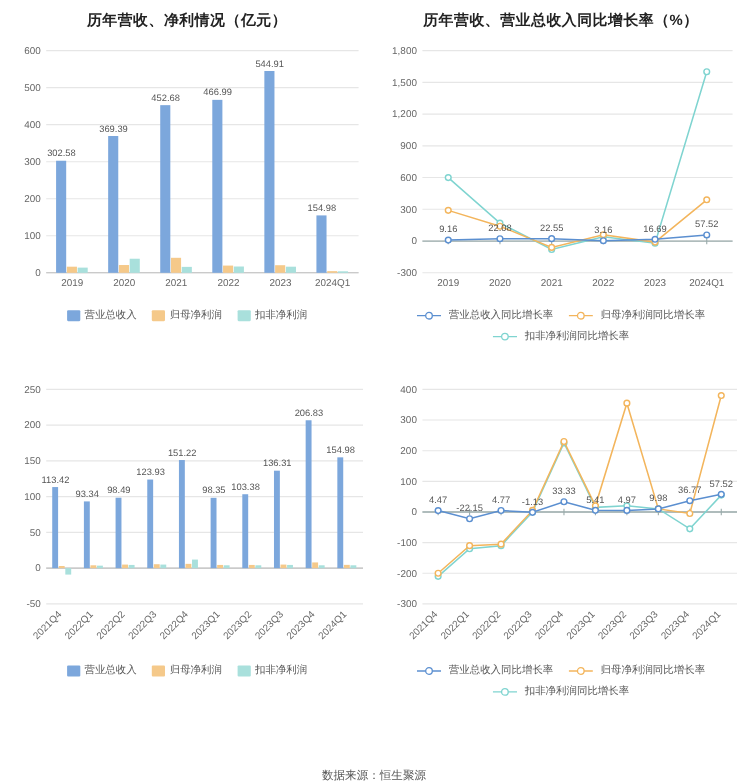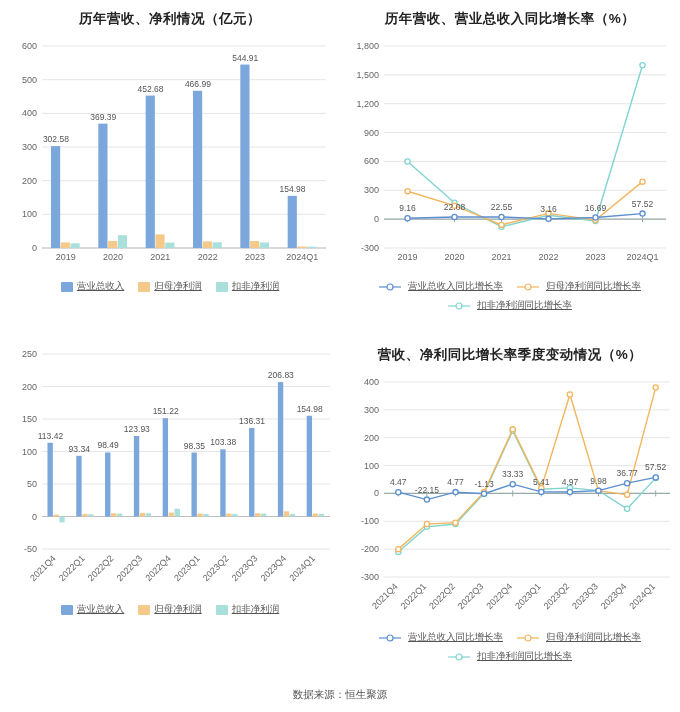--- a/index.html
+++ b/index.html
@@ -17,28 +17,28 @@
   }
   .panel{position:relative;box-sizing:border-box;padding:0;}
   .ptitle{
     text-align:center;font-size:13.5px;font-weight:bold;color:#222;
     padding-top:10px;letter-spacing:0.5px;
   }
   .plot{position:relative;margin:0 auto;}
   svg{display:block;}
   .legend{
     display:flex;flex-wrap:wrap;justify-content:center;align-items:flex-start;
-    gap:6px 14px;font-size:9.5px;color:#555;margin-top:2px;padding:0 14px;text-decoration:underline;
+    gap:6px 14px;font-size:9.5px;color:#555;margin-top:2px;padding:0 14px;
   }
   .legend .item{display:flex;align-items:center;gap:4px;white-space:nowrap;}
   .sw{width:12px;height:10px;display:inline-block;border-radius:1px;}
   .lineleg{display:flex;align-items:center;}
   .lineleg svg{margin-right:3px;}
   .source{
-    position:absolute;left:0;right:0;bottom:10px;text-align:center;
+    position:absolute;left:0;right:0;bottom:0;text-align:center;
     font-size:10.5px;color:#555;
   }
   .tick-text{font-size:9px;fill:#666;font-family:"Liberation Sans",sans-serif;}
   .dlabel{font-size:8.5px;fill:#555;font-family:"Liberation Sans",sans-serif;}
 </style>
 </head>
 <body>
 
 <div class="grid">
 
@@ -276,21 +276,20 @@
         <span>归母净利润</span>
       </span>
       <span class="item">
         <span class="sw" style="background:#A9E0DC"></span>
         <span>扣非净利润</span>
       </span>
     </div>
   </div>
 
   <div class="panel">
-    <div class="ptitle">营收、净利同比增长率季度变动情况（%）</div>
     <div class="plot">
       <svg id="svg4" width="340" height="265" viewBox="0 0 340 265">
           <line x1="44" y1="213" x2="330" y2="213" stroke="#E6E6E6" stroke-width="1"></line>
           <text x="39" y="216" text-anchor="end" class="tick-text">-300</text>
           <line x1="44" y1="185.14285714285714" x2="330" y2="185.14285714285714" stroke="#E6E6E6" stroke-width="1"></line>
           <text x="39" y="188.14285714285714" text-anchor="end" class="tick-text">-200</text>
           <line x1="44" y1="157.28571428571428" x2="330" y2="157.28571428571428" stroke="#E6E6E6" stroke-width="1"></line>
           <text x="39" y="160.28571428571428" text-anchor="end" class="tick-text">-100</text>
           <line x1="44" y1="129.42857142857144" x2="330" y2="129.42857142857144" stroke="#E6E6E6" stroke-width="1"></line>
           <text x="39" y="132.42857142857144" text-anchor="end" class="tick-text">0</text>

